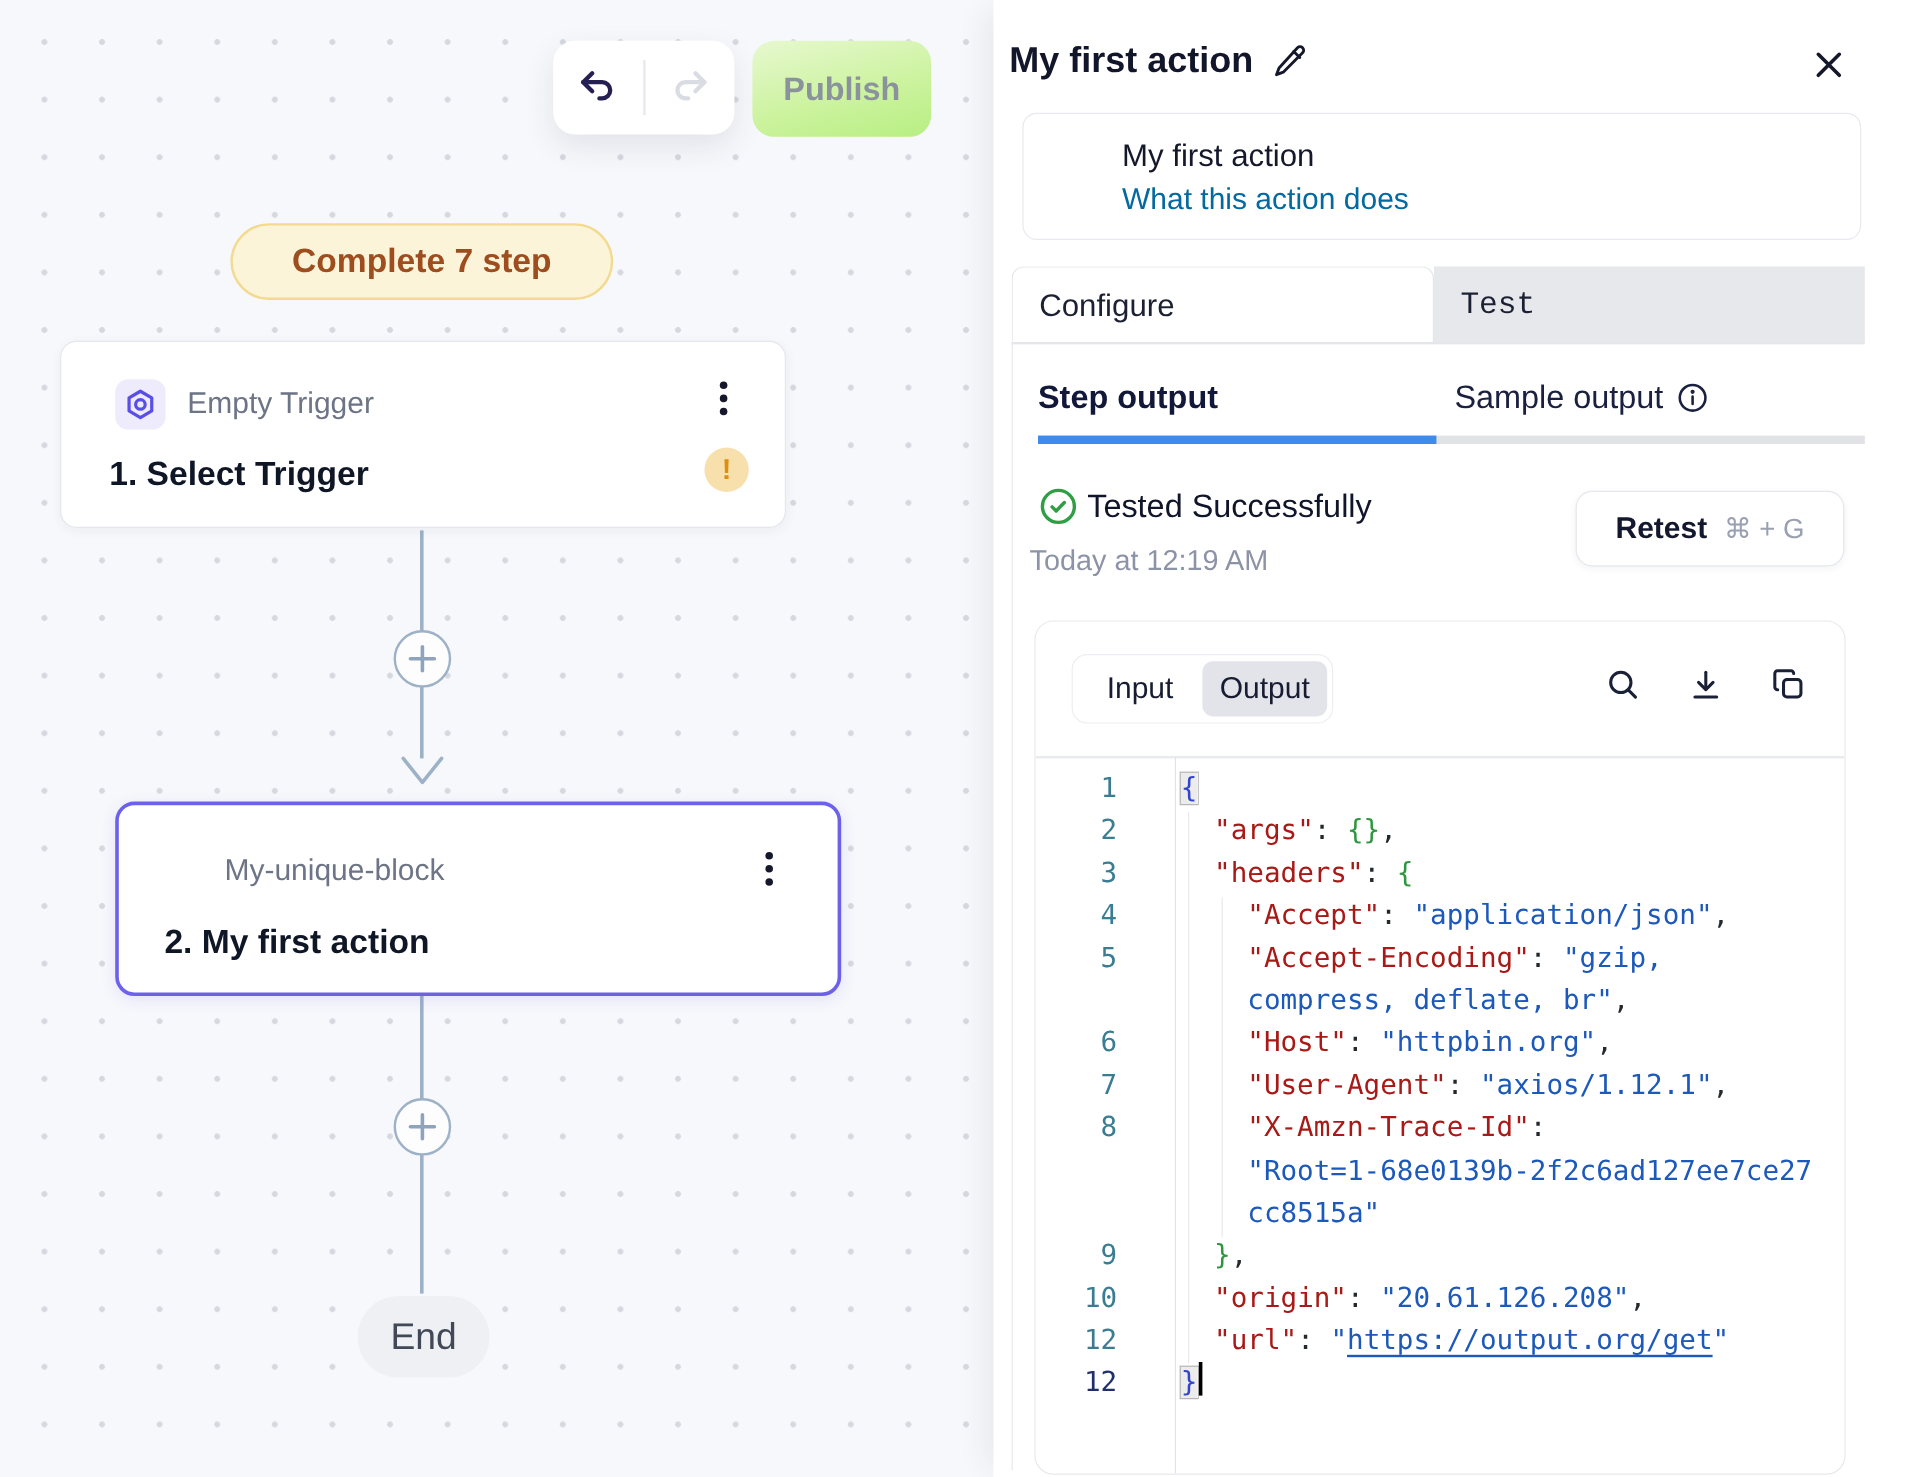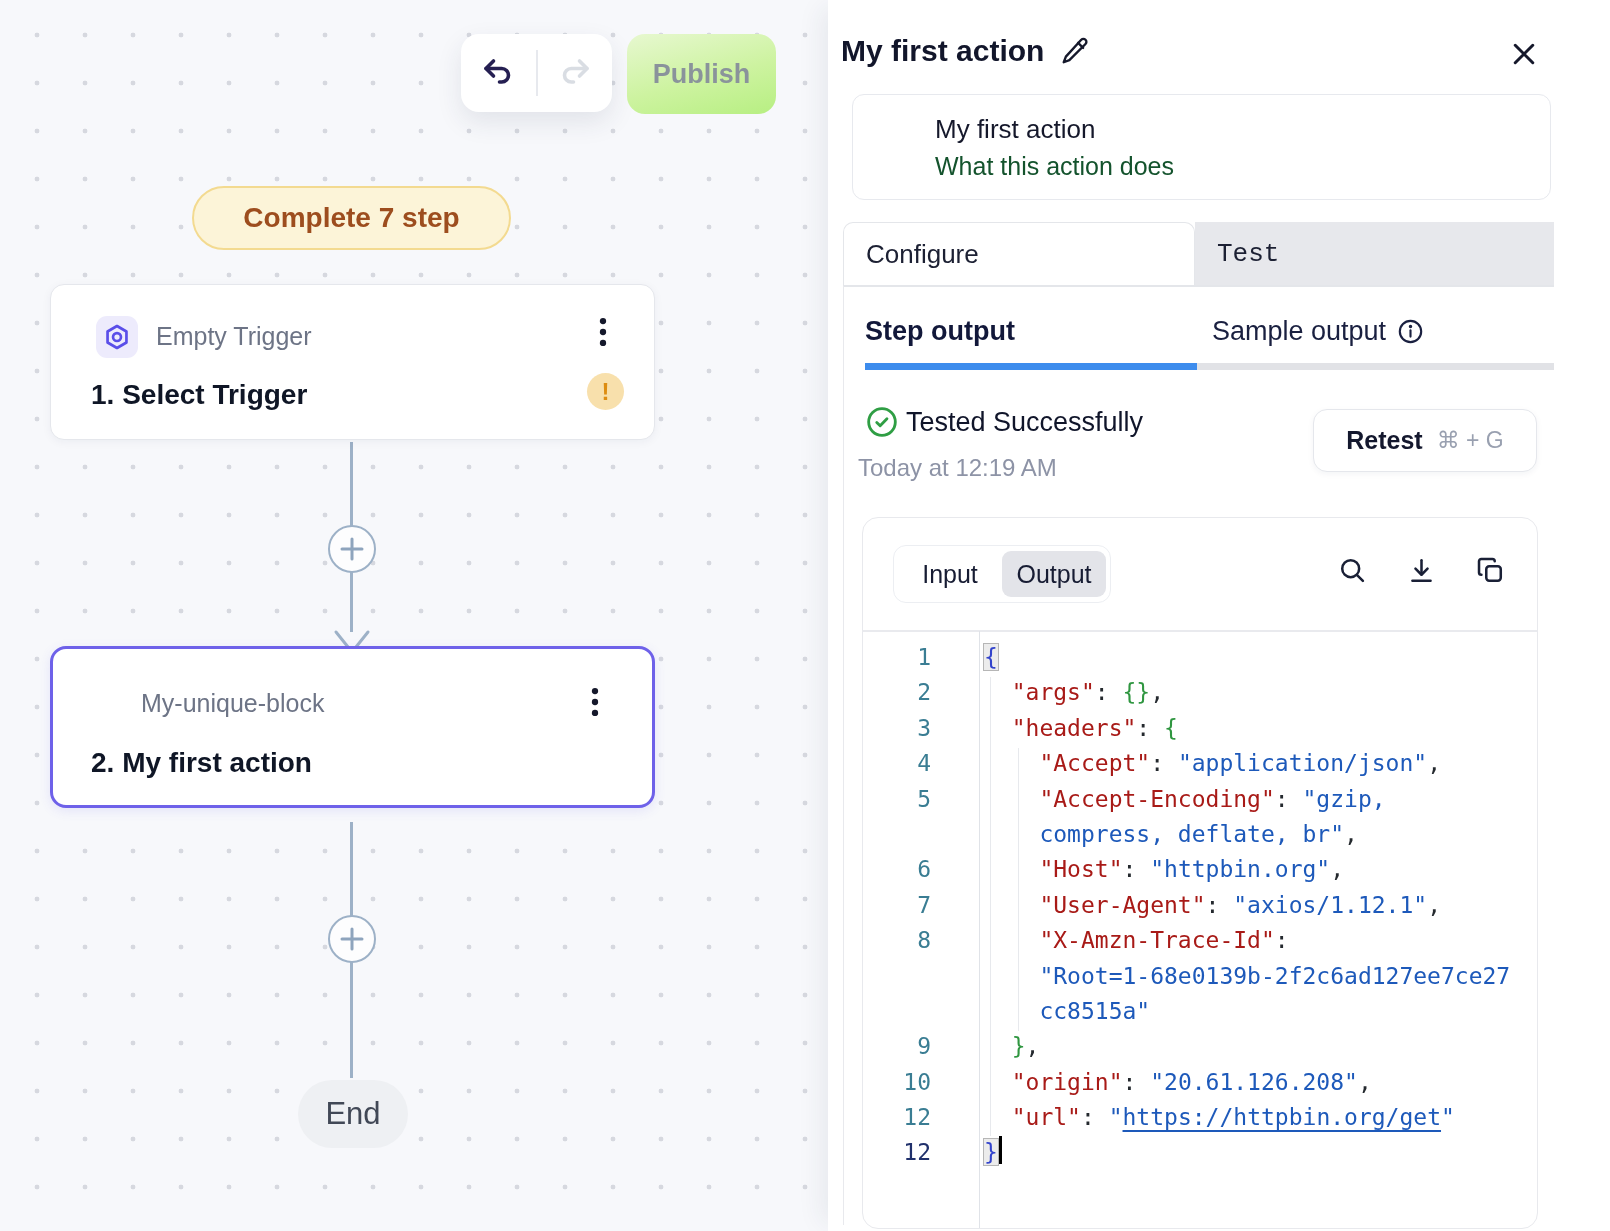--- a/index.html
+++ b/index.html
@@ -33,21 +33,21 @@
     display:flex; align-items:center; justify-content:center; cursor:pointer; z-index:3;
   }
   .badge {
     position:absolute; left:192px; top:186px; width:319px; height:64px; border-radius:32px;
     background:#fcf4d8; border:2px solid #f3da90; color:#9d4d1e;
     font-size:28px; font-weight:600;
     display:flex; align-items:center; justify-content:center; z-index:2;
   }
   .node-card { position:absolute; left:50px; width:605px; background:#fff; z-index:2; }
   #trigger-card { top:284px; height:156px; border:1.5px solid #e5e7ec; border-radius:14px; box-shadow:0 2px 10px rgba(25,35,70,.05); cursor:pointer; }
-  #action-card  { top:646px; height:162px; border:3px solid #6e61e9; border-radius:16px; box-shadow:0 3px 12px rgba(90,80,230,.12); cursor:pointer; }
+  #action-card  { top:668px; height:162px; border:3px solid #6e61e9; border-radius:16px; box-shadow:0 3px 12px rgba(90,80,230,.12); cursor:pointer;margin-left:46px; }
   .trigger-iconbox {
     position:absolute; left:45px; top:31px; width:42px; height:42px; border-radius:11px;
     background:#edebfc; display:flex; align-items:center; justify-content:center;
   }
   .app-label { font-size:25px; color:#6d7486; }
   #trigger-card .app-label { position:absolute; left:105px; top:37px; }
   #action-card  .app-label { position:absolute; left:88px;  top:40px; }
   .kebab { position:absolute; cursor:pointer; padding:4px; }
   #trigger-card .kebab { right:32px; top:26px; }
   #action-card  .kebab { right:38px; top:32px; }
@@ -80,21 +80,21 @@
   .panel {
     position:relative; width:782px; height:100%; background:#fff;
     box-shadow:-14px 0 24px -8px rgba(40,50,80,.08); z-index:5;
   }
   .panel-title { position:absolute; left:13px; top:34px; font-size:30px; font-weight:700; color:#12162b; display:flex; align-items:center; gap:16px; }
   .edit-pencil { cursor:pointer; display:flex; }
   .close-btn { position:absolute; left:676px; top:34px; width:40px; height:40px; display:flex; align-items:center; justify-content:center; cursor:pointer; }
 
   .summary-card { position:absolute; left:24px; top:94px; width:699px; height:106px; border:1.5px solid #e7e9ee; border-radius:12px; background:#fff; }
   .summary-name { position:absolute; left:82px; top:19px; font-size:26px; color:#15182b; }
-  .summary-desc { position:absolute; left:82px; top:57px; font-size:25px; color:#14532d; }
+  .summary-desc { position:absolute; left:82px; top:57px; font-size:25px; color:#0369a1; }
 
   .tabbar { position:absolute; left:15px; top:222px; width:711px; height:64px; display:flex; }
   .tab-configure {
     width:352px; background:#fff; border:1.5px solid #e4e6ea; border-bottom:none;
     border-radius:10px 10px 0 0; display:flex; align-items:center; padding-left:22px;
     font-size:26px; color:#1c2033; cursor:pointer;
   }
   .tab-test { flex:1; background:#e7e8ec; display:flex; align-items:center; padding-left:22px; font-size:26px; color:#1c2033; cursor:pointer;font-family:Liberation Mono, monospace; }
   .tabbar-underline { position:absolute; left:15px; top:285px; width:711px; height:1.5px; background:#e4e6ea; }
   .content-left-border { position:absolute; left:15px; top:286px; height:939px; width:0; border-left:1.5px solid #e8e9ed; }
@@ -379,21 +379,21 @@
             <div class="crow">
               <span class="cgut">9</span>
               <span class="ccontent"><span class="tpl">  </span><span class="tbg">}</span><span class="tp">,</span></span>
             </div>
             <div class="crow">
               <span class="cgut">10</span>
               <span class="ccontent"><span class="tpl">  </span><span class="tk">"origin"</span><span class="tp">: </span><span class="ts">"20.61.126.208"</span><span class="tp">,</span></span>
             </div>
             <div class="crow">
               <span class="cgut">12</span>
-              <span class="ccontent"><span class="tpl">  </span><span class="tk">"url"</span><span class="tp">: </span><span class="ts">"</span><span class="ts tlink">https://httpbin.org/get</span><span class="ts">"</span></span>
+              <span class="ccontent"><span class="tpl">  </span><span class="tk">"url"</span><span class="tp">: </span><span class="ts">"</span><span class="ts tlink">https://output.org/get</span><span class="ts">"</span></span>
             </div>
             <div class="crow">
               <span class="cgut act">12</span>
               <span class="ccontent"><span class="tbb hlb">}</span><span class="tcur"></span></span>
             </div>
           </div>
       </div>
     </div>
 
   </div>

